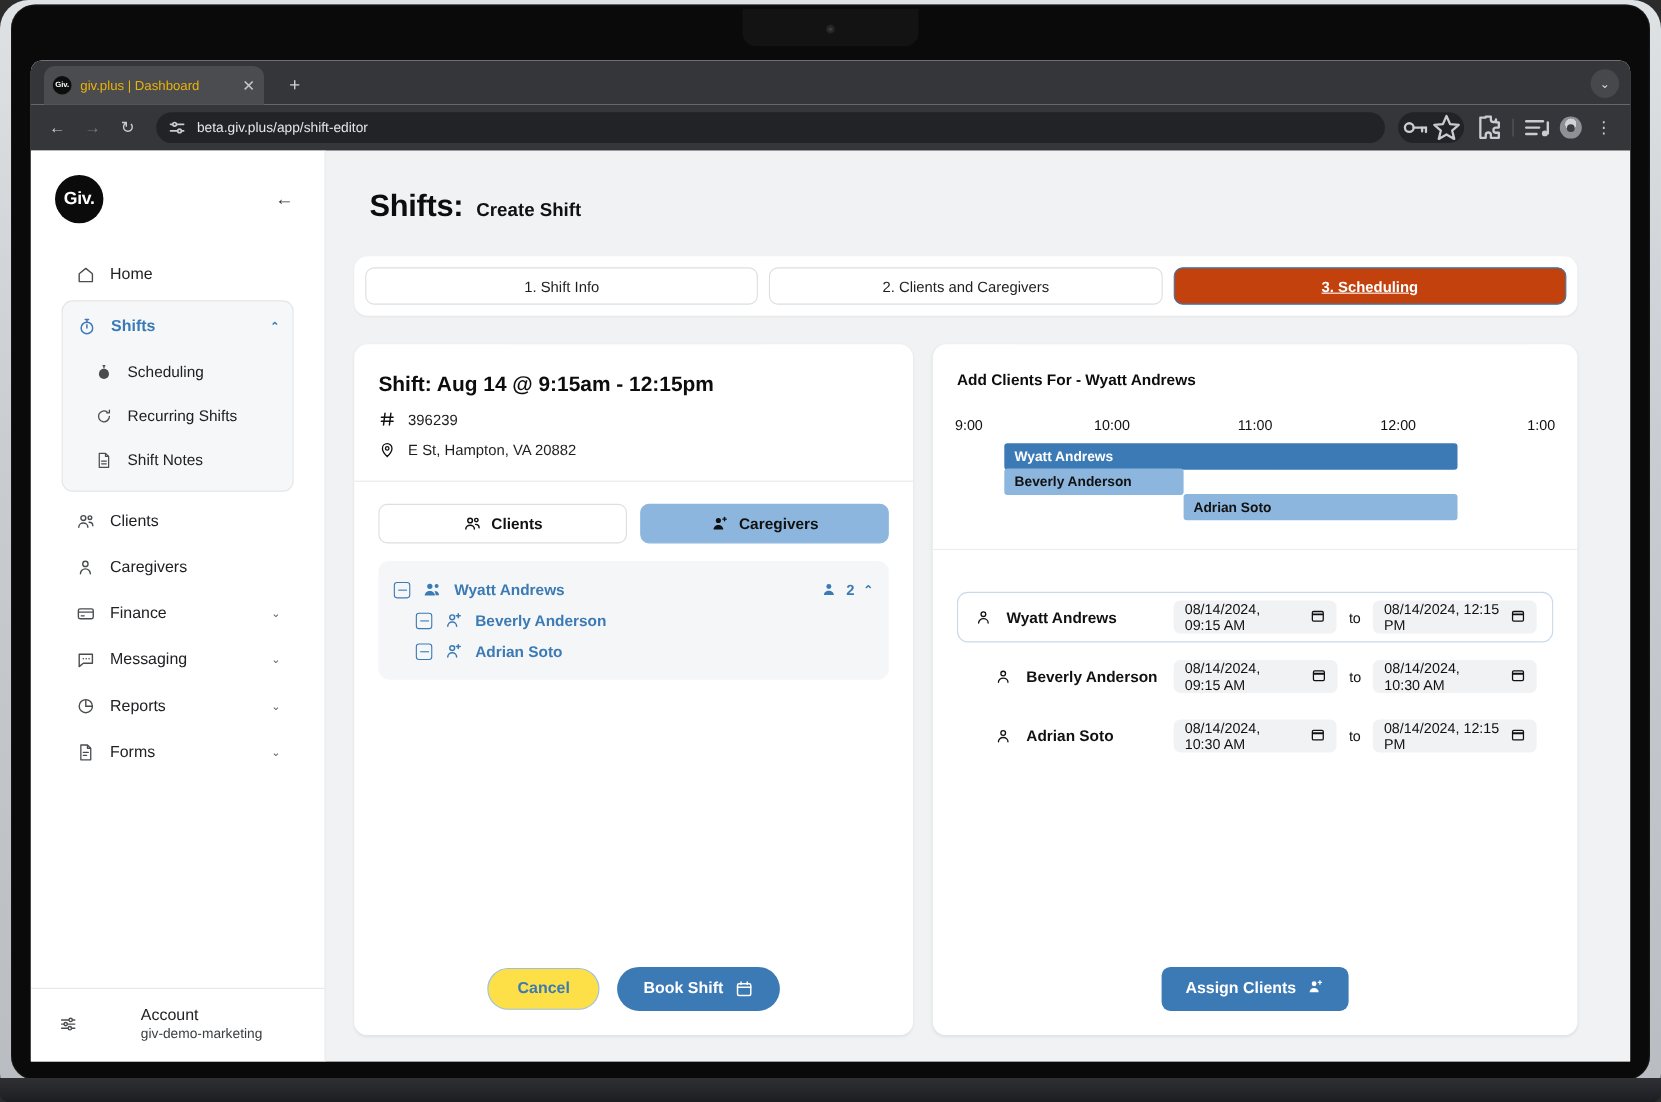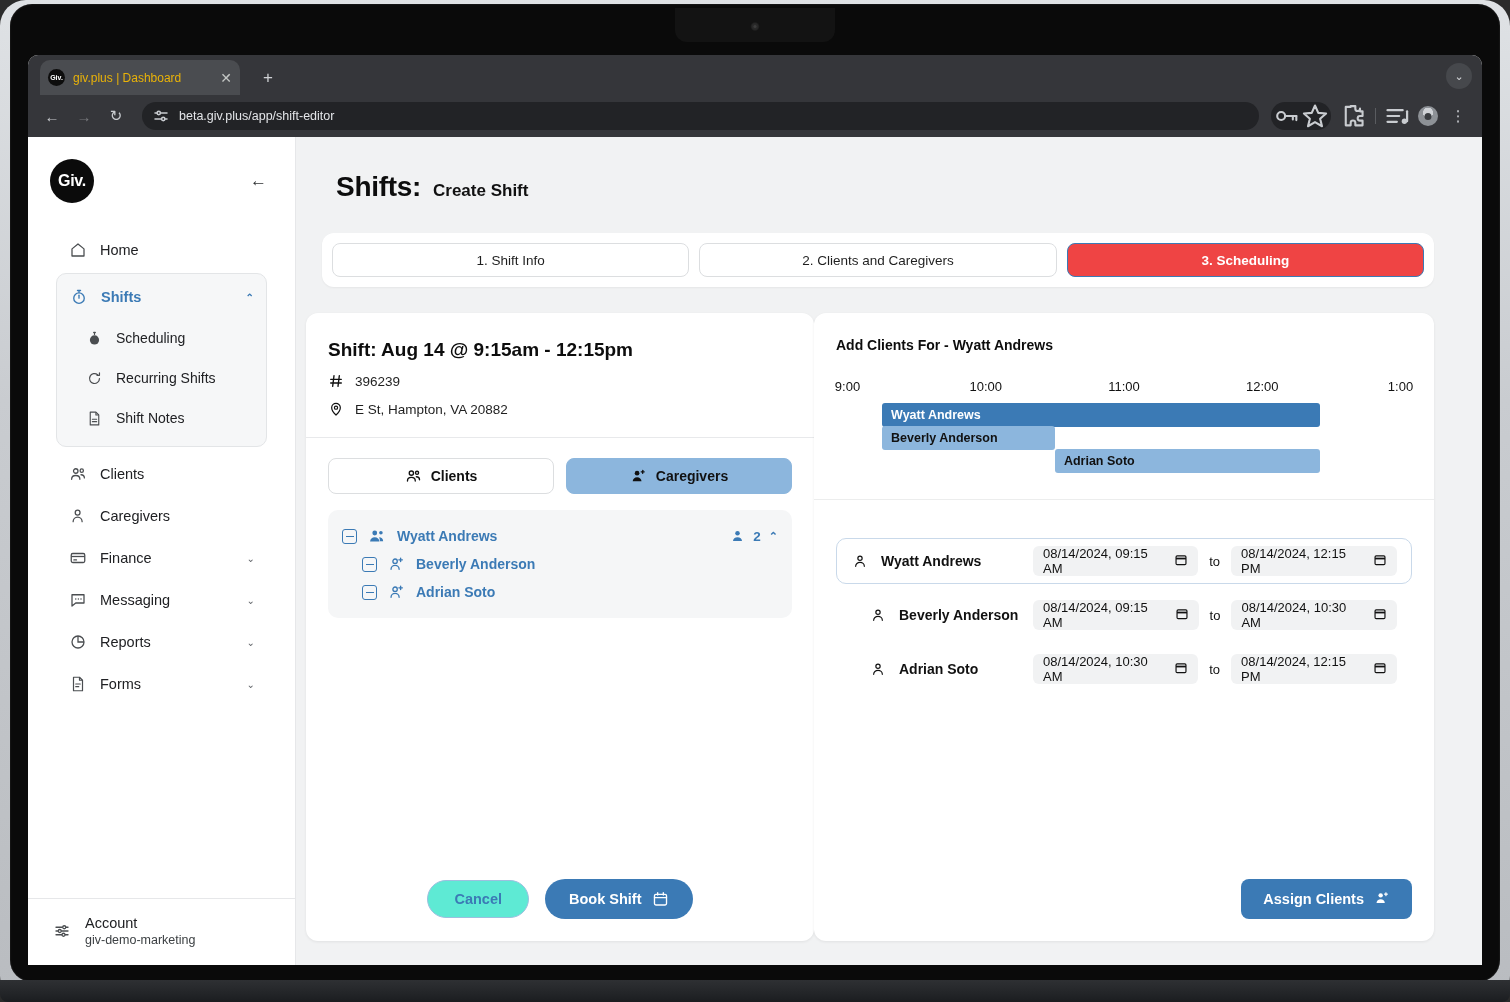--- a/index.html
+++ b/index.html
@@ -141,43 +141,43 @@
   .nav-sub {
     display: flex; align-items: center; gap: 12px; height: 40px;
     padding: 0 12px 0 28px; color: #202124; font-size: 14px; cursor: pointer;
     border-radius: 8px;
   }
   .nav-sub .nav-ico svg { width: 17px; height: 17px; }
   #sb-bottom {
     border-top: 1px solid #e6e7e9; padding: 16px 12px 18px 24px;
     display: flex; align-items: center; gap: 14px;
   }
-  #acct-text { display: flex; flex-direction: column; gap: 2px; }
+  #acct-text { display: flex; flex-direction: column; gap: 2px; margin-left: 43px; }
   #acct-name { font-size: 14.5px; color: #202124; }
   #acct-org { font-size: 12.5px; color: #3c4043; }
 
   
   #main { flex: 1 1 auto; height: 100%; padding: 0; overflow: hidden; position: relative; }
   #page-title { padding: 34px 0 0 40px; display: flex; align-items: baseline; gap: 12px; }
   #pt-main { font-size: 28px; font-weight: bold; color: #0d0d0d; letter-spacing: -0.3px; }
   #pt-sub { font-size: 17px; font-weight: bold; color: #111; }
 
   #steps-card {
     margin: 30px 48px 0 26px; background: #fff; border-radius: 12px;
     padding: 10px; display: flex; gap: 10px;
     box-shadow: 0 1px 2px rgba(0,0,0,.05);
   }
   .step {
     flex: 1 1 0; height: 34px; border-radius: 8px; border: 1px solid #dcdee0;
     background: #fff; display: flex; align-items: center; justify-content: center;
     font-size: 13.5px; color: #1f1f1f; cursor: pointer;
   }
-  .step.active { background: #ef4444; border-color: #3b7ab5; color: #fff; font-weight: bold; }
-
-  #cols { display: flex; margin: 26px 48px 0 10px; height: 628px; }
+  .step.active { background: #c2410c; border-color: #3b7ab5; color: #fff; font-weight: bold; text-decoration: underline; }
+
+  #cols { display: flex; gap: 18px; margin: 26px 48px 0 26px; height: 628px; }
   .card { background: #fff; border-radius: 12px; box-shadow: 0 1px 3px rgba(0,0,0,.07); }
   #left-card { width: 508px; flex: 0 0 auto; display: flex; flex-direction: column; padding: 26px 22px 22px 22px; }
   #right-card { flex: 1 1 auto; display: flex; flex-direction: column; padding: 24px 22px 22px 22px; }
 
   #shift-title { font-size: 19px; font-weight: bold; color: #0d0d0d; }
   .meta-row { display: flex; align-items: center; gap: 11px; margin-top: 12px; font-size: 13.5px; color: #1f1f1f; }
   .meta-ico { width: 16px; height: 16px; display:flex; align-items:center; justify-content:center; flex:0 0 auto; }
   #left-div { height: 1px; background: #e8e9eb; margin: 20px -22px 0 -22px; }
 
   #toggle-row { display: flex; gap: 12px; margin-top: 20px; }
@@ -197,21 +197,21 @@
     width: 15px; height: 15px; border: 1.4px solid #3b7ab5; border-radius: 3px;
     position: relative; flex: 0 0 auto; cursor: pointer;
   }
   .boxminus::after { content:''; position:absolute; left:2.5px; top:6px; width:8px; height:1.6px; background:#3b7ab5; }
   .tree-name { font-size: 14px; font-weight: bold; color: #3b7ab5; }
   .tree-right { margin-left: auto; display: flex; align-items: center; gap: 8px; color: #3b7ab5; font-size: 13.5px; font-weight: bold; }
 
   #left-actions { margin-top: auto; display: flex; justify-content: center; align-items: center; gap: 16px; }
   #cancel-btn {
     height: 38px; padding: 0 26px; border-radius: 20px; border: 1px solid #9dbfdf;
-    background: #5eead4; color: #3b7ab5; font-size: 14.5px; font-weight: bold; cursor: pointer;
+    background: #fde047; color: #3b7ab5; font-size: 14.5px; font-weight: bold; cursor: pointer;
   }
   #book-btn {
     height: 40px; padding: 0 24px; border-radius: 22px; border: none;
     background: #3b7ab5; color: #fff; font-size: 14.5px; font-weight: bold;
     display: flex; align-items: center; gap: 10px; cursor: pointer;
   }
 
   
   #add-title { font-size: 14px; font-weight: bold; color: #0d0d0d; }
   #timeline { margin-top: 26px; position: relative; height: 96px; }
@@ -230,21 +230,21 @@
   .prow .pico { width: 18px; display:flex; align-items:center; justify-content:center; flex:0 0 auto; }
   .pname { font-size: 14px; font-weight: bold; color: #111; margin-left: 12px; width: 152px; flex: 0 0 auto; }
   .prow.indent .pico { margin-left: 18px; }
   .prow.indent .pname { width: 134px; }
   .dtin {
     background: #f1f2f3; border-radius: 6px; height: 30px; display: flex;
     align-items: center; gap: 10px; padding: 0 10px; font-size: 13px; color: #111;
     cursor: pointer;
   }
   .to-lbl { font-size: 13px; color: #111; margin: 0 11px; }
-  #assign-wrap { margin-top: auto; display: flex; justify-content: flex-end; }
+  #assign-wrap { margin-top: auto; display: flex; justify-content: center; }
   #assign-btn {
     height: 40px; padding: 0 22px; border-radius: 8px; border: none; background: #3b7ab5;
     color: #fff; font-size: 14.5px; font-weight: bold; display: flex; align-items: center;
     gap: 10px; cursor: pointer;
   }
   .wht { color: #fff; }
 </style>
 </head>
 <body>
 

